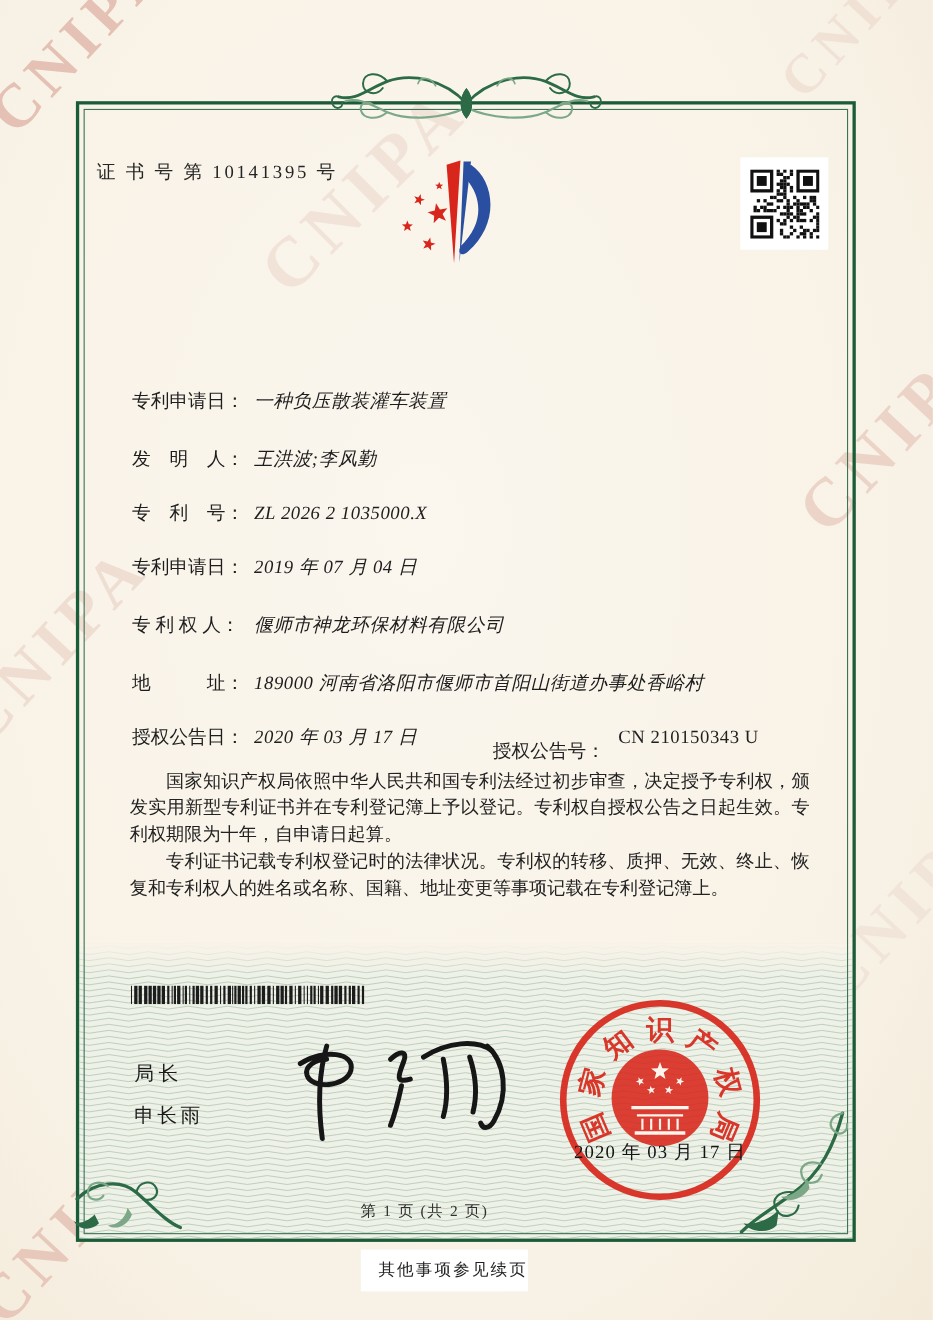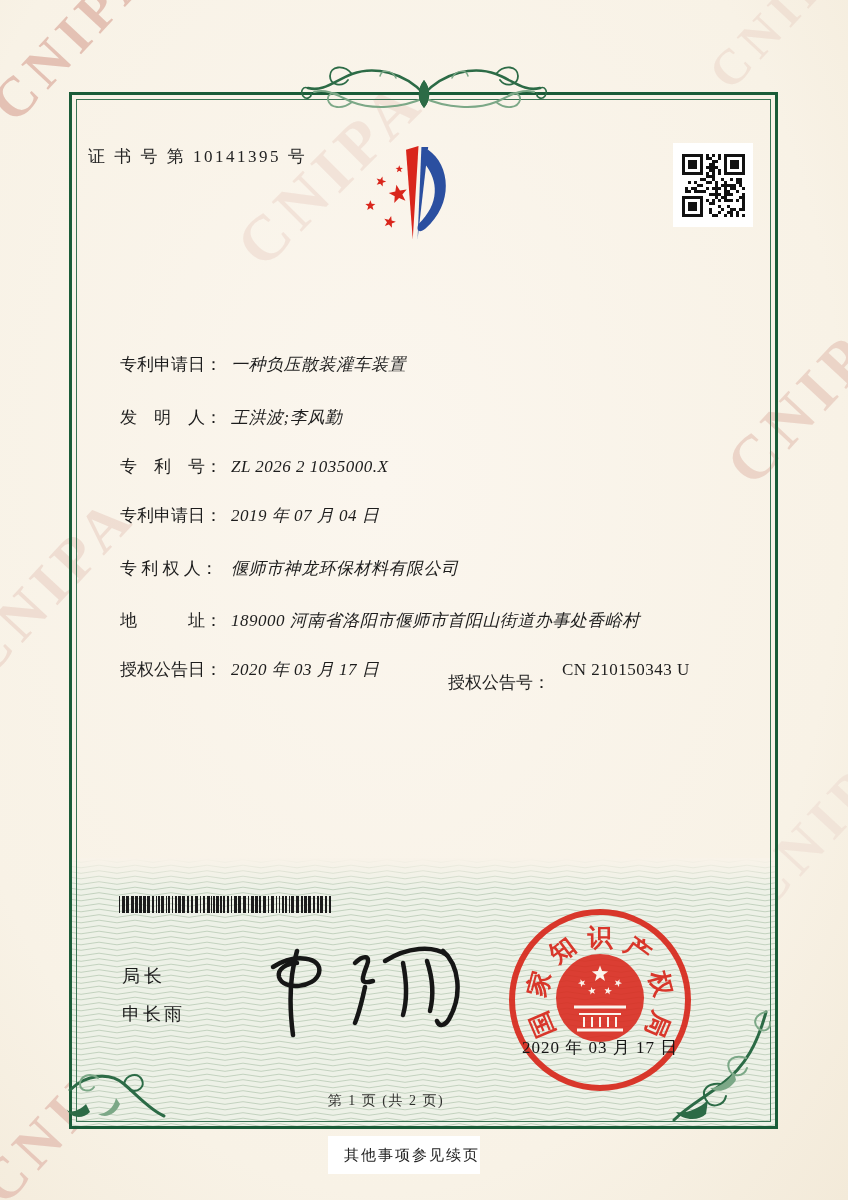--- a/index.html
+++ b/index.html
@@ -310,20 +310,24 @@
     <span class="lab">地　　　址：</span>
     <span class="val">189000 河南省洛阳市偃师市首阳山街道办事处香峪村</span>
   </div>
   <div class="row" style="top:659px;">
     <span class="lab">授权公告日：</span>
     <span class="val">2020 年 03 月 17 日</span>
     <span class="lab2">授权公告号：</span>
     <span class="val2">CN 210150343 U</span>
   </div>
 
+  <div class="body-text">
+    <p>国家知识产权局依照中华人民共和国专利法经过初步审查，决定授予专利权，颁发实用新型专利证书并在专利登记簿上予以登记。专利权自授权公告之日起生效。专利权期限为十年，自申请日起算。</p>
+    <p>专利证书记载专利权登记时的法律状况。专利权的转移、质押、无效、终止、恢复和专利权人的姓名或名称、国籍、地址变更等事项记载在专利登记簿上。</p>
+  </div>
 
   <svg class="barcode" id="barcode-svg" width="218" height="17">
       <rect x="0" y="0" width="1" height="17" fill="#1c1c1c"></rect>
       <rect x="3" y="0" width="3" height="17" fill="#1c1c1c"></rect>
       <rect x="7" y="0" width="3" height="17" fill="#1c1c1c"></rect>
       <rect x="12" y="0" width="3" height="17" fill="#1c1c1c"></rect>
       <rect x="16" y="0" width="3" height="17" fill="#1c1c1c"></rect>
       <rect x="20" y="0" width="3" height="17" fill="#1c1c1c"></rect>
       <rect x="24" y="0" width="3" height="17" fill="#1c1c1c"></rect>
       <rect x="28" y="0" width="3" height="17" fill="#1c1c1c"></rect>

